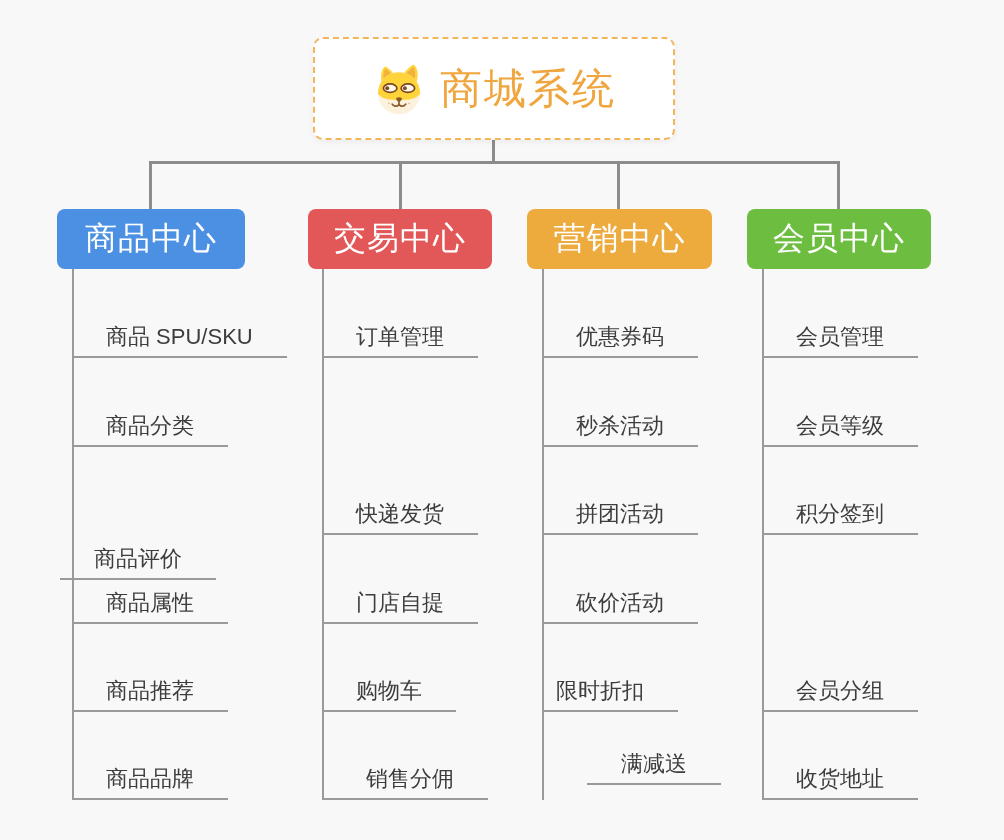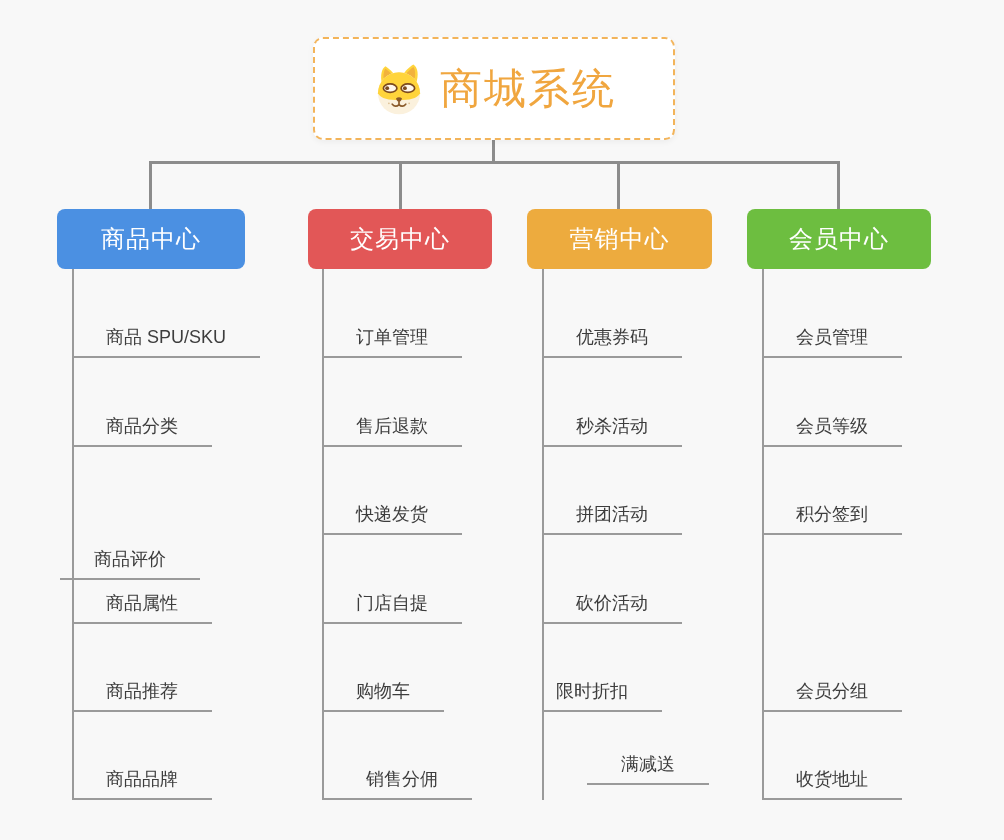--- a/index.html
+++ b/index.html
@@ -16,28 +16,28 @@
   }
   .root-title{font-size:42px;font-weight:500;letter-spacing:2px;}
 
   
   .line{position:absolute;background:#8c8c8c;}
   .leaf-line{position:absolute;background:#9a9a9a;}
 
   
   .branch{
     position:absolute;top:209px;height:60px;border-radius:8px;
-    color:#ffffff;font-size:24px;font-weight:500;letter-spacing:1px;
+    color:#ffffff;font-size:32px;font-weight:500;letter-spacing:1px;
     display:flex;align-items:center;justify-content:center;
   }
 
   
   .leaf{
     position:absolute;
-    font-size:18px;color:#3d3d3d;line-height:26px;white-space:nowrap;
+    font-size:22px;color:#3d3d3d;line-height:26px;white-space:nowrap;
     padding:4px 34px 6px 34px;
     border-bottom:2px solid #9a9a9a;
   }
 </style>
 </head>
 <body>
 
 <div class="stage">
 
   <div class="line" style="left:492px;top:139px;width:3px;height:25px;"></div>
@@ -84,21 +84,20 @@
   <div class="branch" style="left: 747px; width: 184px; background-color: rgb(109, 190, 64);">会员中心</div>
 
   <div class="leaf" style="left:72px;top:320px;">商品 SPU/SKU</div>
   <div class="leaf" style="left:72px;top:409px;">商品分类</div>
   <div class="leaf" style="left:60px;top:497px;margin-top:45px;">商品评价</div>
   <div class="leaf" style="left:72px;top:586px;">商品属性</div>
   <div class="leaf" style="left:72px;top:674px;">商品推荐</div>
   <div class="leaf" style="left:72px;top:762px;">商品品牌</div>
 
   <div class="leaf" style="left:322px;top:320px;">订单管理</div>
-  <div class="leaf" style="left:322px;top:409px;">售后退款</div>
   <div class="leaf" style="left:322px;top:497px;">快递发货</div>
   <div class="leaf" style="left:322px;top:586px;">门店自提</div>
   <div class="leaf" style="left:322px;top:674px;">购物车</div>
   <div class="leaf" style="left:322px;top:762px;padding-left:44px;">销售分佣</div>
 
   <div class="leaf" style="left:542px;top:320px;">优惠券码</div>
   <div class="leaf" style="left:542px;top:409px;">秒杀活动</div>
   <div class="leaf" style="left:542px;top:497px;">拼团活动</div>
   <div class="leaf" style="left:542px;top:586px;">砍价活动</div>
   <div class="leaf" style="left:542px;top:674px;padding-left:14px;">限时折扣</div>

